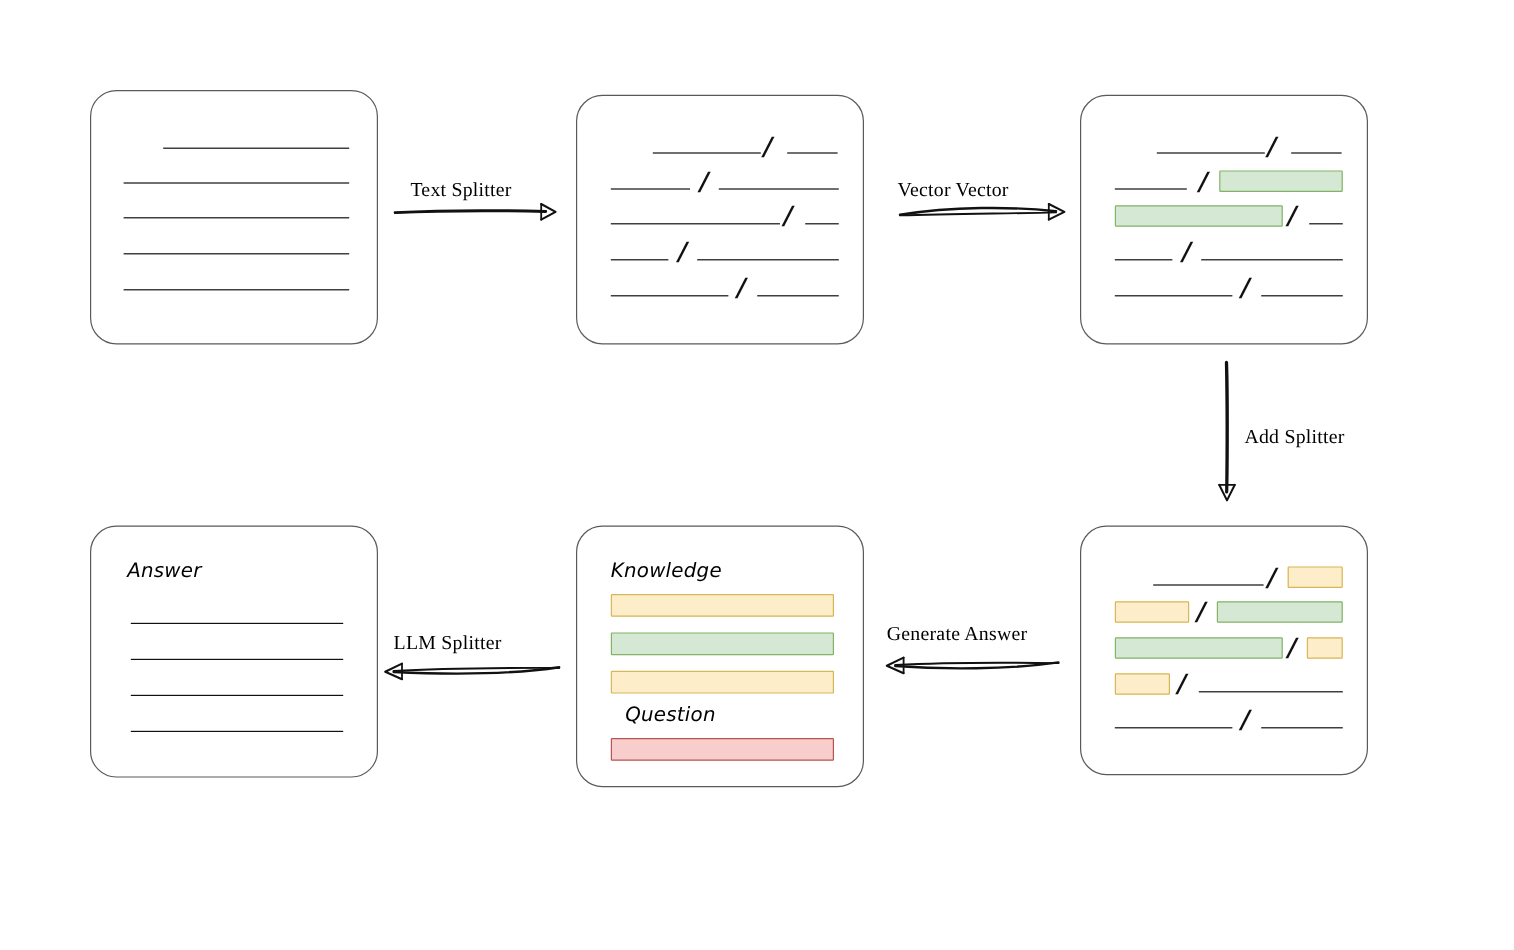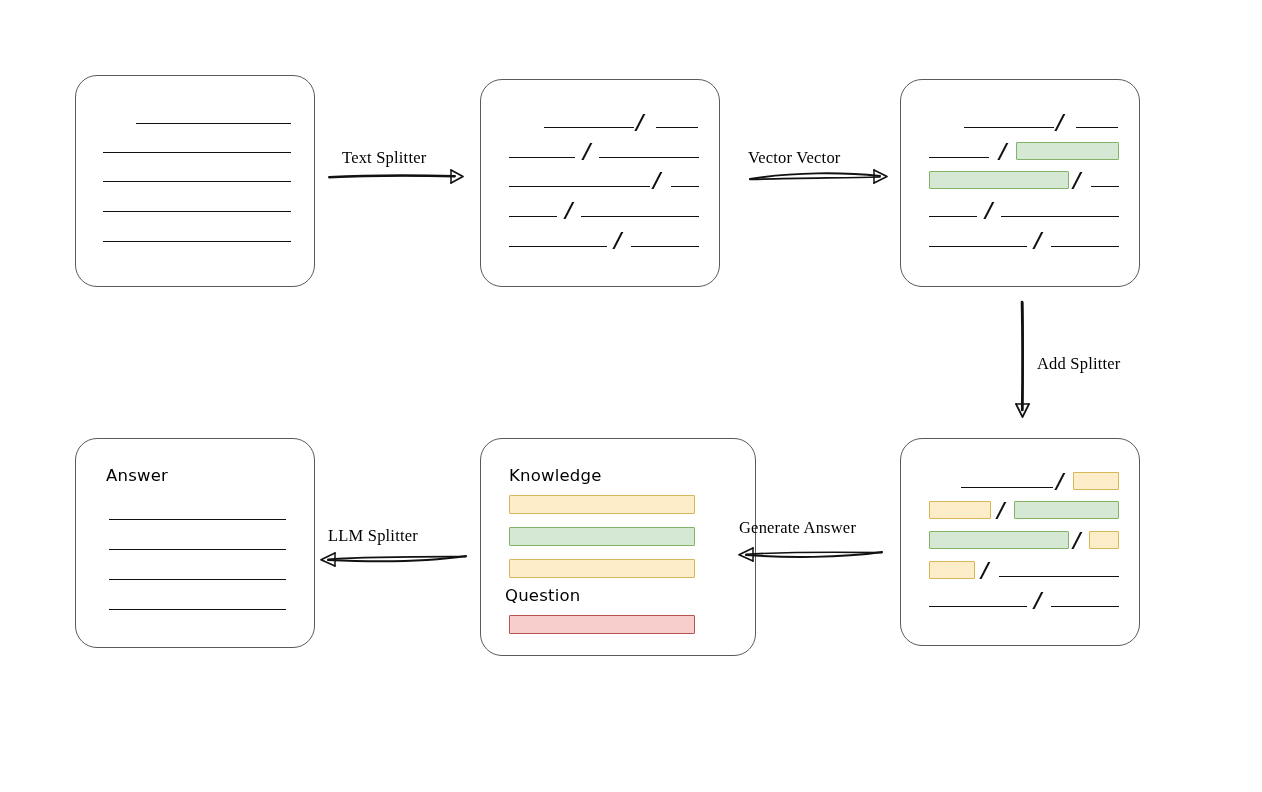--- a/index.html
+++ b/index.html
@@ -26,20 +26,21 @@
     border-radius: 22px;
     background: #ffffff;
   }
   .box-title {
     position: absolute;
     font-family: "DejaVu Sans", sans-serif;
     font-size: 16.5px;
     color: #000000;
     white-space: nowrap;
     letter-spacing: 0.2px;
+    font-style: italic;
   }
   .seg-line {
     position: absolute;
     height: 0;
     border-top: 1.9px solid #111111;
   }
   .slash {
     position: absolute;
     font-family: "DejaVu Serif", serif;
     font-size: 21px;
@@ -155,26 +156,26 @@
 
     <div class="hl hl-yellow" style="left:28px; top:122px; width:46px; height:18px;"></div>
     <div class="slash" style="left:80px; top:120px;">/</div>
     <div class="seg-line" style="left:98px; top:137px; width:120px;"></div>
 
     <div class="seg-line" style="left:28px; top:167px; width:98px;"></div>
     <div class="slash" style="left:133px; top:150px;">/</div>
     <div class="seg-line" style="left:150px; top:167px; width:68px;"></div>
   </div>
 
-  <div class="doc-box" style="left:480px; top:438px; width:276px; height:218px;">
+  <div class="doc-box" style="left:480px; top:438px; width:240px; height:218px;">
     <div class="box-title" style="left:28px; top:27px;">Knowledge</div>
     <div class="hl hl-yellow" style="left:28px; top:56px; width:186px; height:19px;"></div>
     <div class="hl hl-green" style="left:28px; top:88px; width:186px; height:19px;"></div>
     <div class="hl hl-yellow" style="left:28px; top:120px; width:186px; height:19px;"></div>
-    <div class="box-title" style="left:24px; top:147px;">Question</div>
+    <div class="box-title" style="left:40px; top:147px;">Question</div>
     <div class="hl hl-red" style="left:28px; top:176px; width:186px; height:19px;"></div>
   </div>
 
   <div class="doc-box" style="left:75px; top:438px; width:240px; height:210px;">
     <div class="box-title" style="left:30px; top:27px;">Answer</div>
     <div class="seg-line" style="left:33px; top:80px; width:177px;"></div>
     <div class="seg-line" style="left:33px; top:110px; width:177px;"></div>
     <div class="seg-line" style="left:33px; top:140px; width:177px;"></div>
     <div class="seg-line" style="left:33px; top:170px; width:177px;"></div>
   </div>

